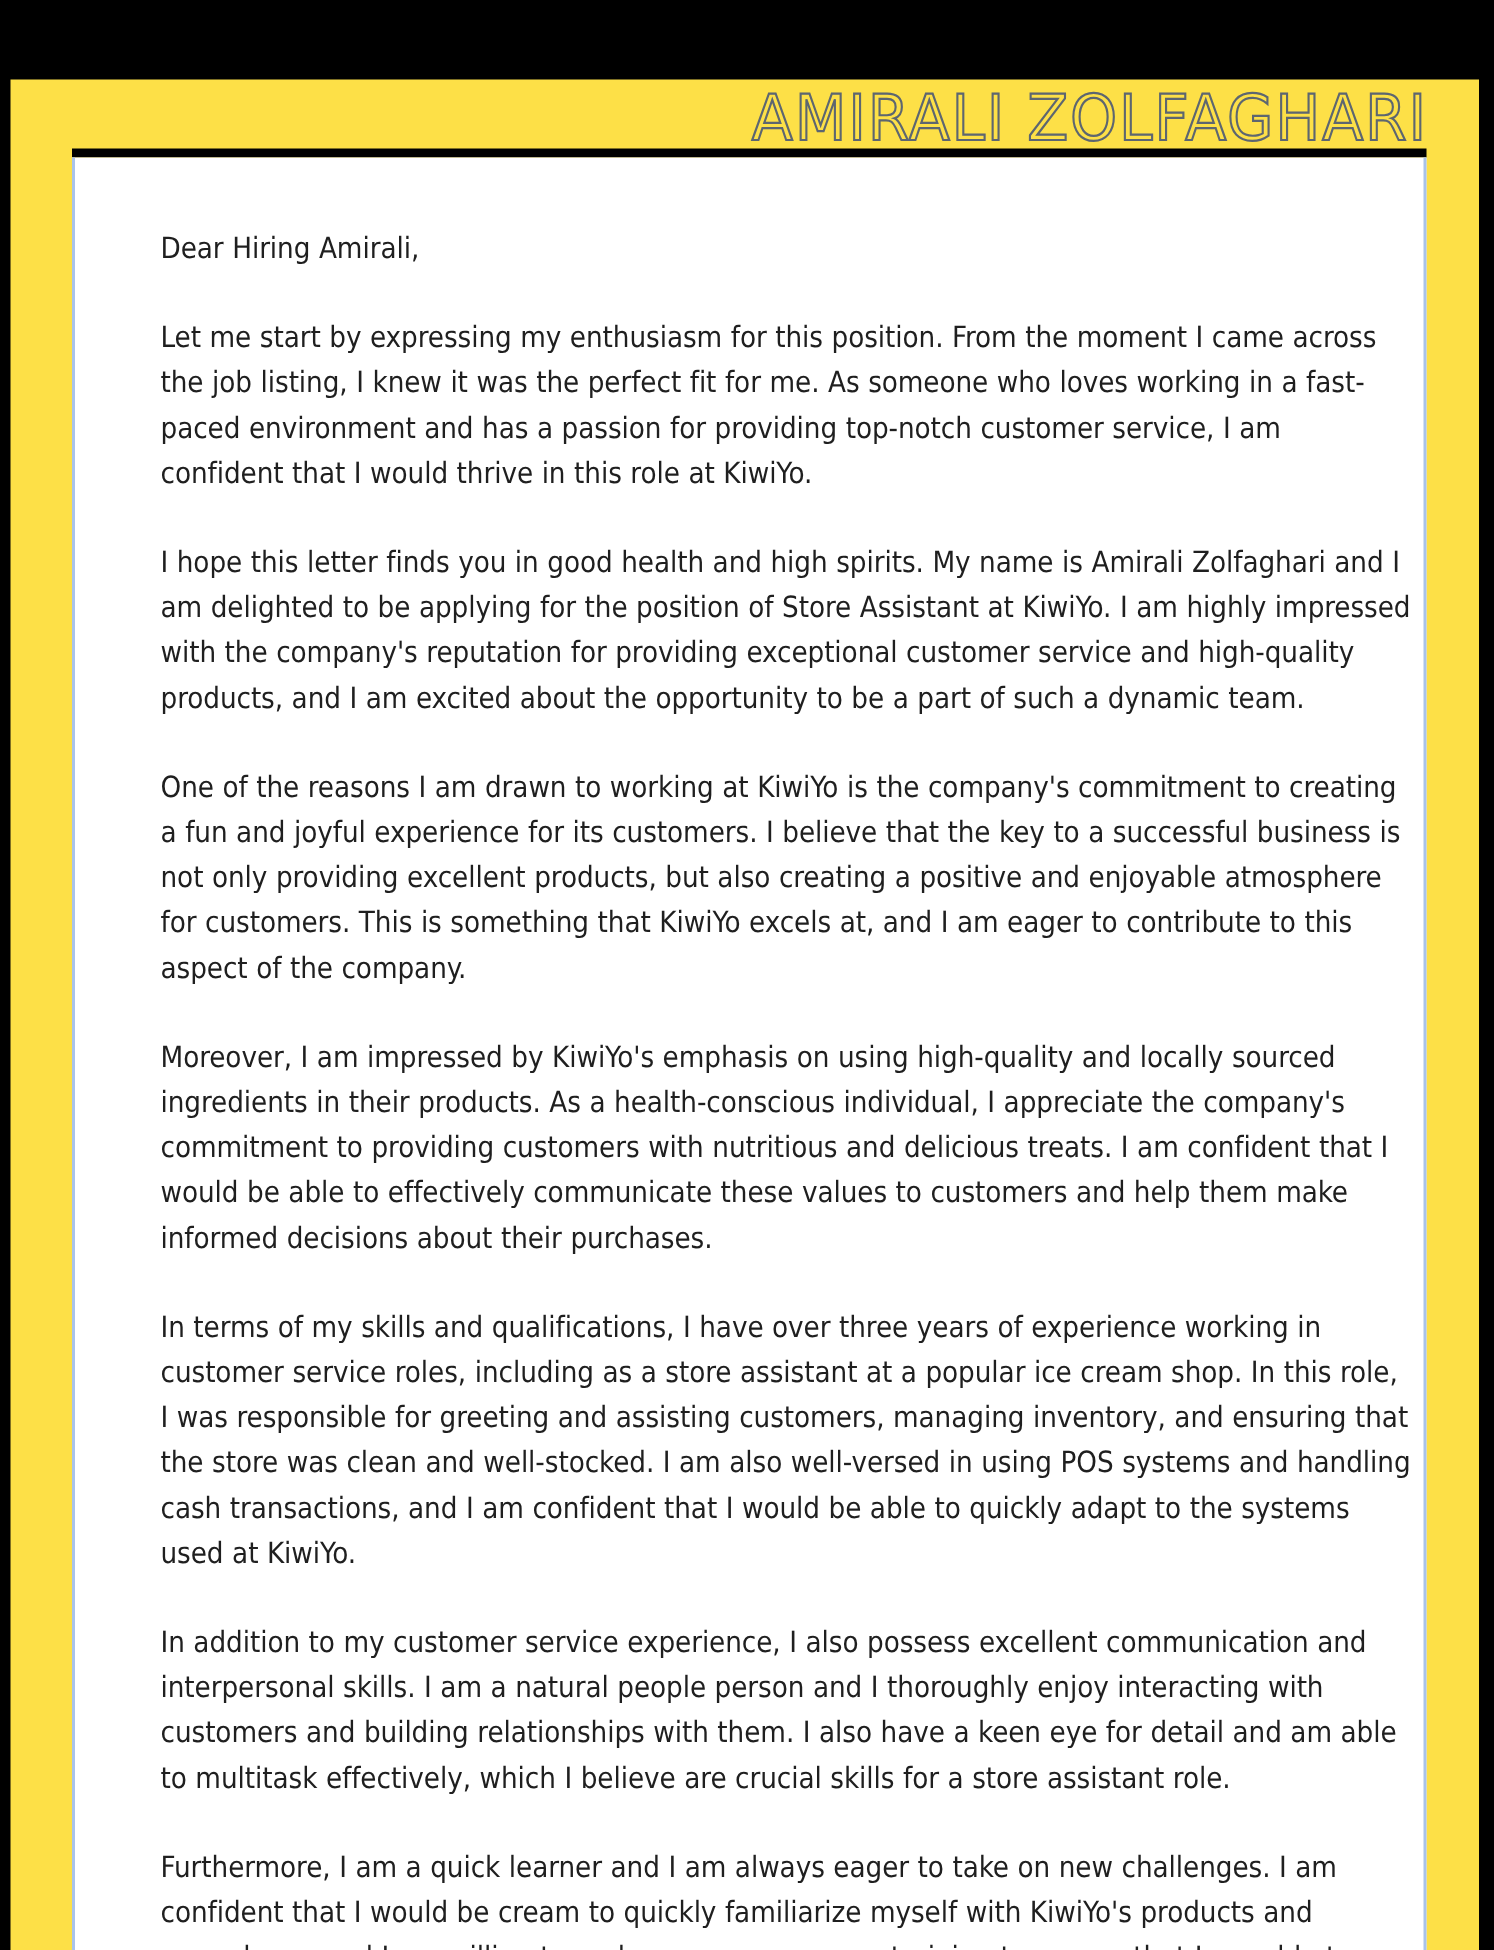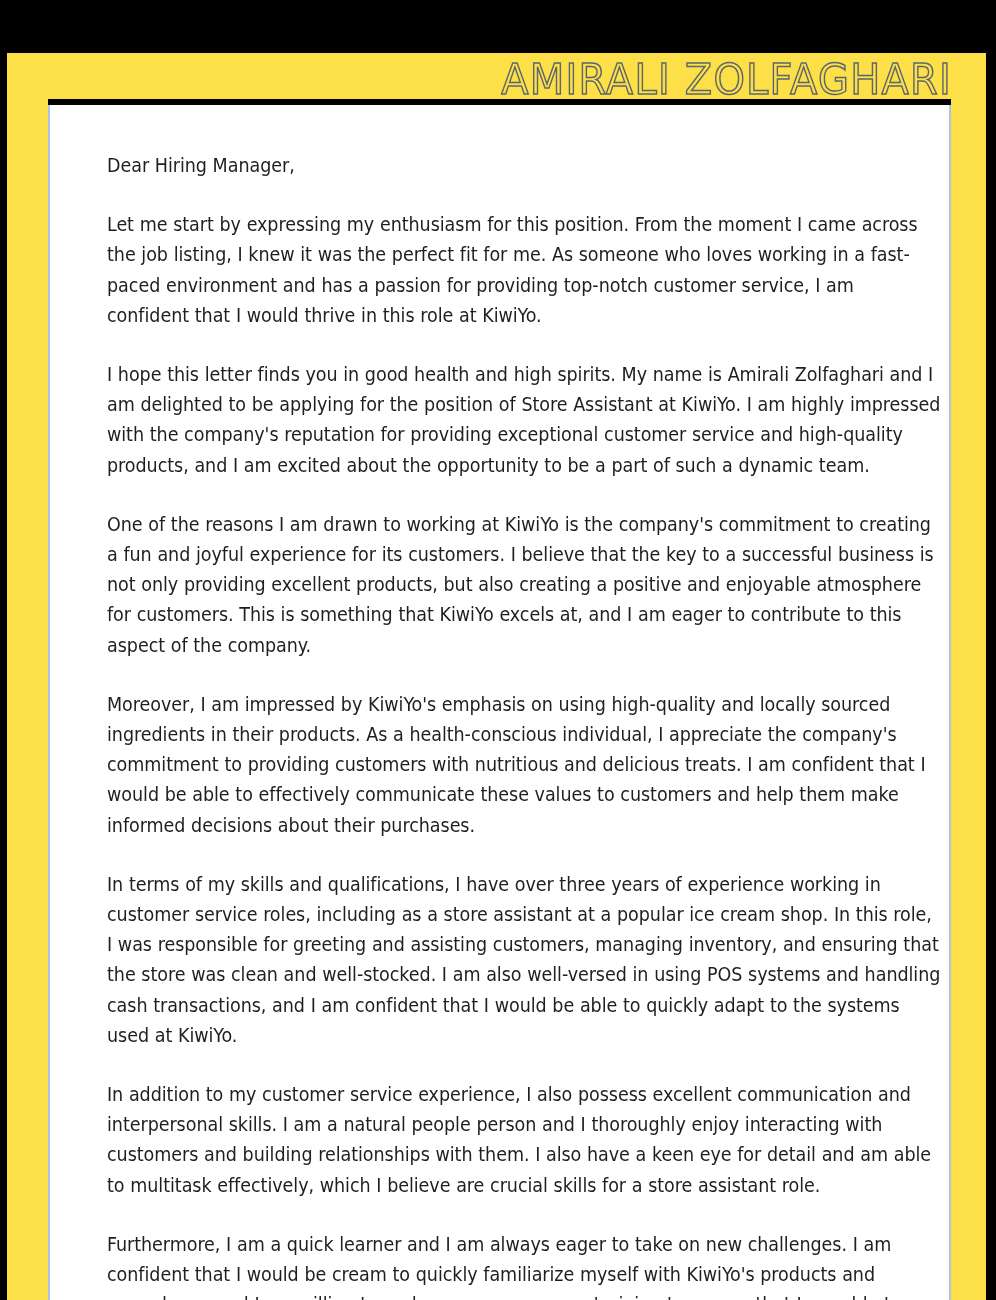--- a/index.html
+++ b/index.html
@@ -133,21 +133,21 @@
     <div id="header">
       <div id="header-name">AMIRALI ZOLFAGHARI</div>
     </div>
 
     <div id="header-rule"></div>
 
     <div id="document-sheet">
 
       <div id="letter-body">
 
-        <p>Dear Hiring Manager,</p>
+        <p>Dear Hiring Amirali,</p>
 
         <p>Let me start by expressing my enthusiasm for this position. From the moment I came across the job listing, I knew it was the perfect fit for me. As someone who loves working in a fast-paced environment and has a passion for providing top-notch customer service, I am confident that I would thrive in this role at KiwiYo.</p>
 
         <p>I hope this letter finds you in good health and high spirits. My name is Amirali Zolfaghari and I am delighted to be applying for the position of Store Assistant at KiwiYo. I am highly impressed with the company's reputation for providing exceptional customer service and high-quality products, and I am excited about the opportunity to be a part of such a dynamic team.</p>
 
         <p>One of the reasons I am drawn to working at KiwiYo is the company's commitment to creating a fun and joyful experience for its customers. I believe that the key to a successful business is not only providing excellent products, but also creating a positive and enjoyable atmosphere for customers. This is something that KiwiYo excels at, and I am eager to contribute to this aspect of the company.</p>
 
         <p>Moreover, I am impressed by KiwiYo's emphasis on using high-quality and locally sourced ingredients in their products. As a health-conscious individual, I appreciate the company's commitment to providing customers with nutritious and delicious treats. I am confident that I would be able to effectively communicate these values to customers and help them make informed decisions about their purchases.</p>
 
         <p>In terms of my skills and qualifications, I have over three years of experience working in customer service roles, including as a store assistant at a popular ice cream shop. In this role, I was responsible for greeting and assisting customers, managing inventory, and ensuring that the store was clean and well-stocked. I am also well-versed in using POS systems and handling cash transactions, and I am confident that I would be able to quickly adapt to the systems used at KiwiYo.</p>

